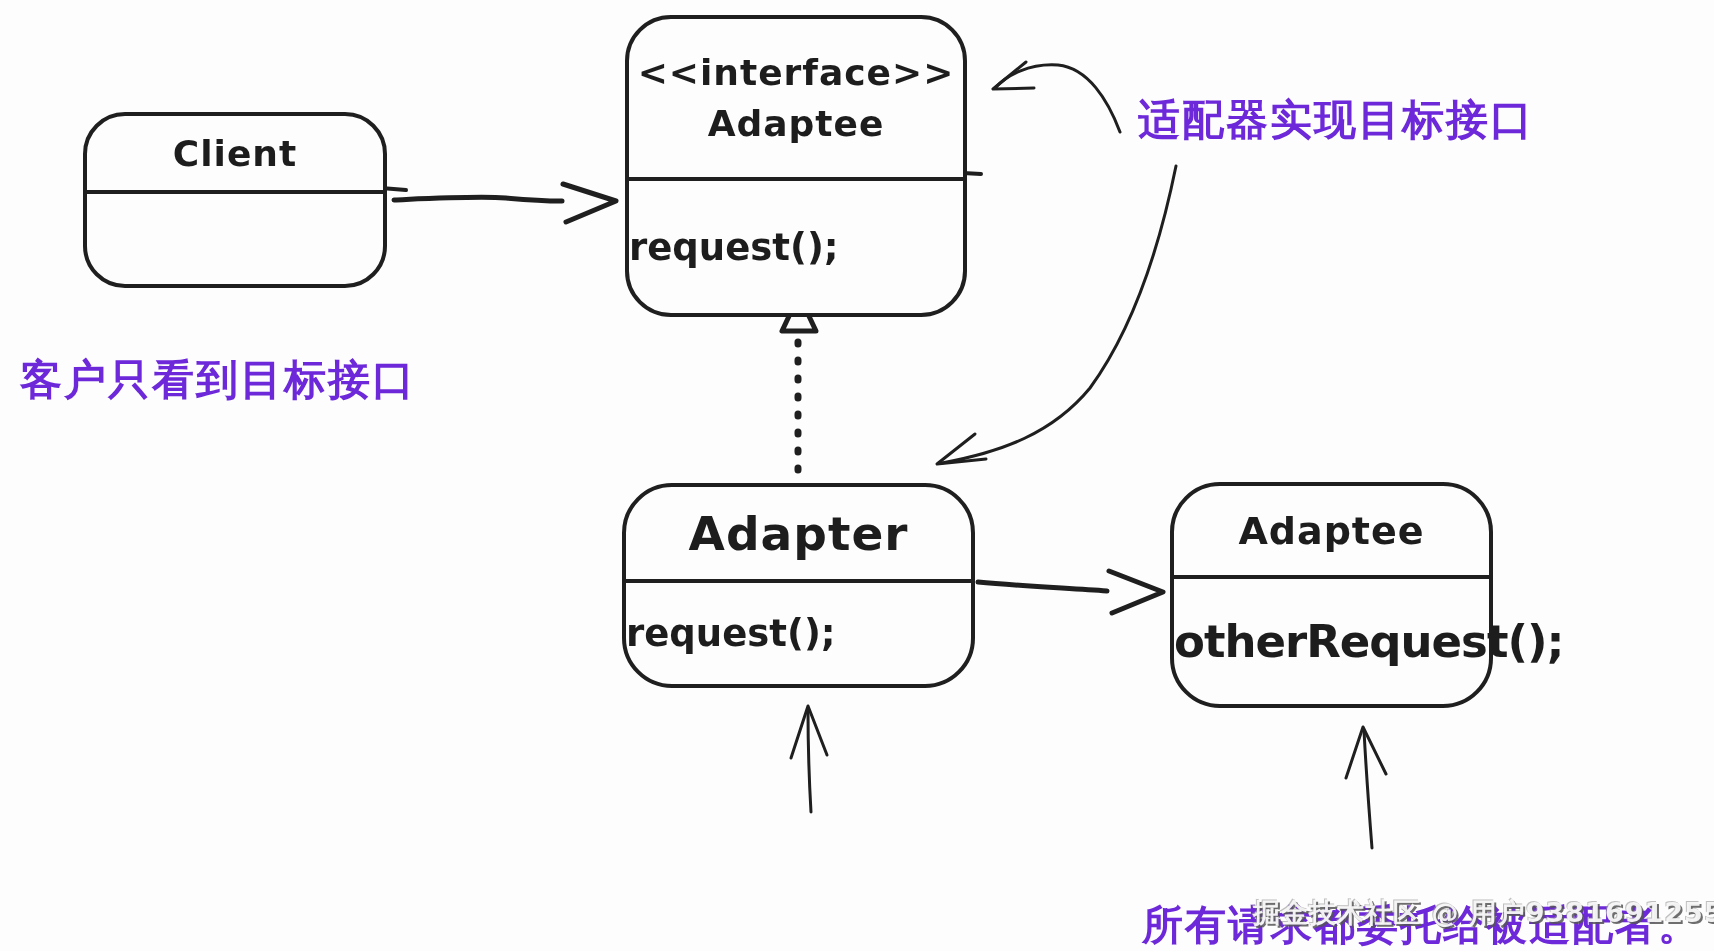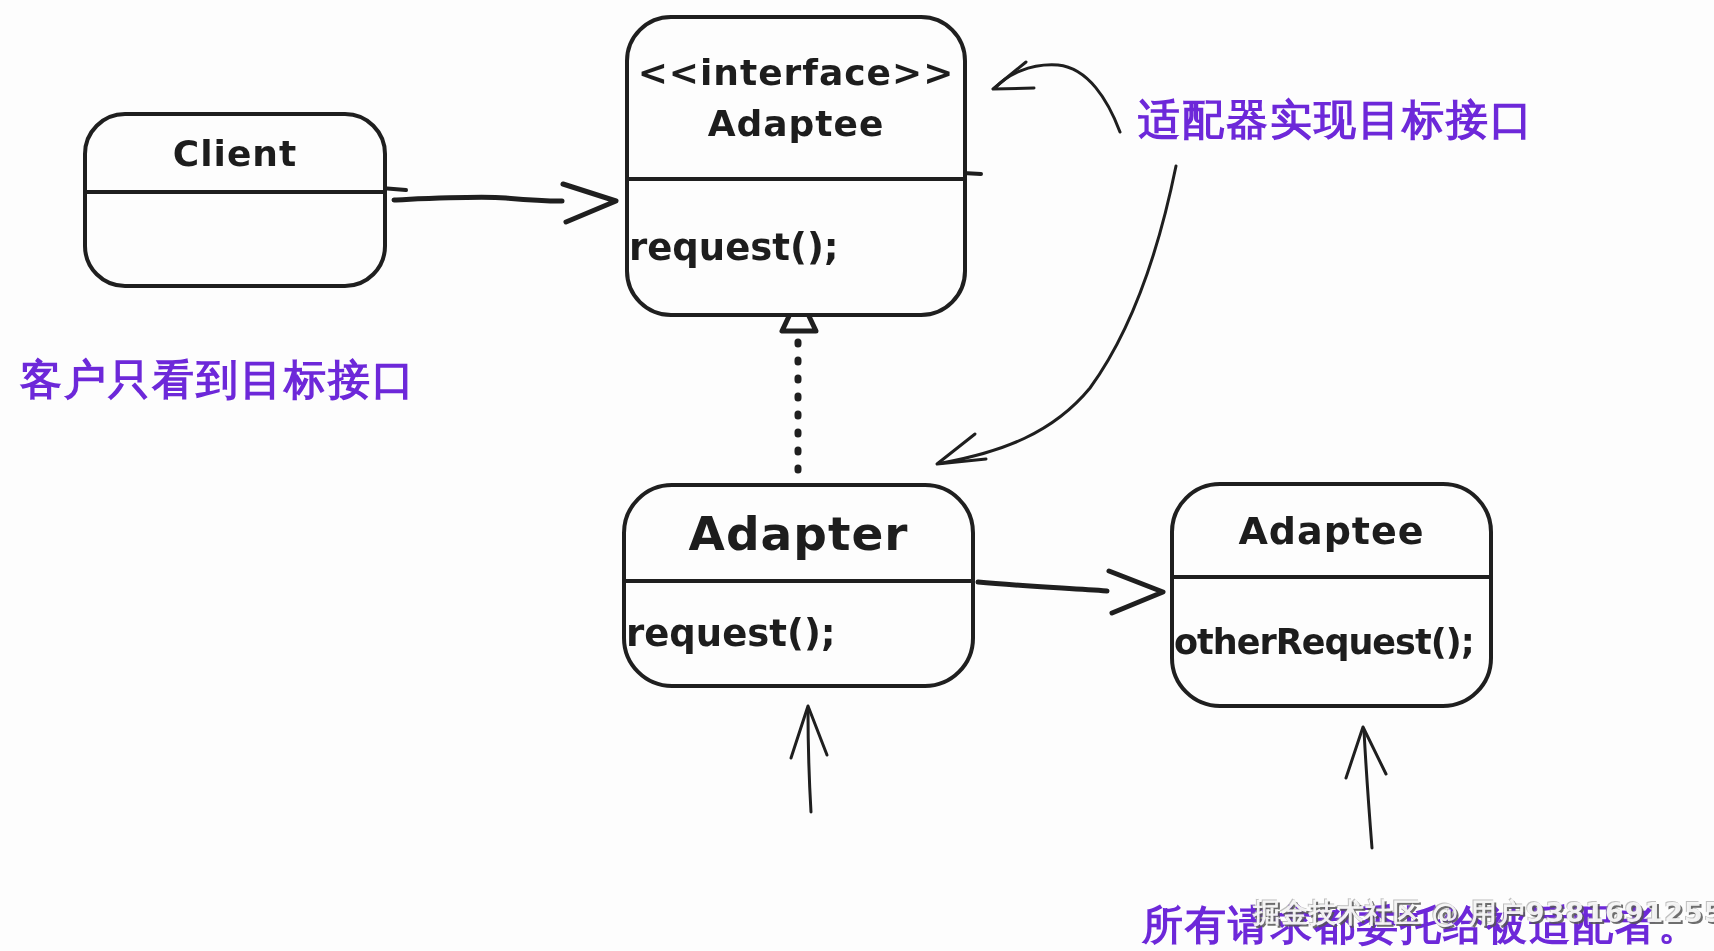--- a/index.html
+++ b/index.html
@@ -39,21 +39,21 @@
   }
   
   .client-box{left:83px;top:112px;width:304px;height:176px;border-radius:42px;gap:40px;}
   .client-box .box-header{height:74px;}
   .itarget-box{left:625px;top:15px;width:342px;height:302px;}
   .itarget-box .box-header{height:158px;}
   .adapter-box{left:622px;top:483px;width:353px;height:205px;border-radius:50px;}
   .adapter-box .box-header{height:92px;}
   .adaptee-box{left:1170px;top:482px;width:323px;height:226px;border-radius:50px;}
   .adaptee-box .box-header{height:89px;}
-  .adaptee-box .method-label{font-size:35px;letter-spacing:-1px;}
+  .adaptee-box .method-label{font-size:45px;letter-spacing:-1px;}
   
   .note{
     position:absolute;font-size:42px;font-weight:600;letter-spacing:2px;
     white-space:nowrap;color:#6d28d9;
   }
   .note-client{left:20px;top:324px;margin-top:28px;}
   .note-implements{left:1138px;top:92px;}
   .note-compose{left:612px;top:824px;line-height:55px;}
   .note-delegate{left:1142px;top:868px;font-size:41px;margin-top:30px;}
   .watermark{

